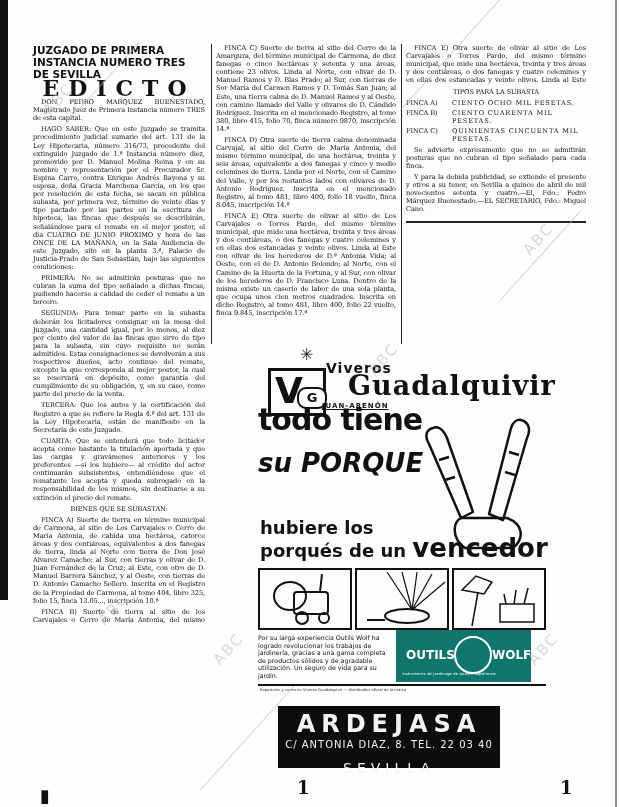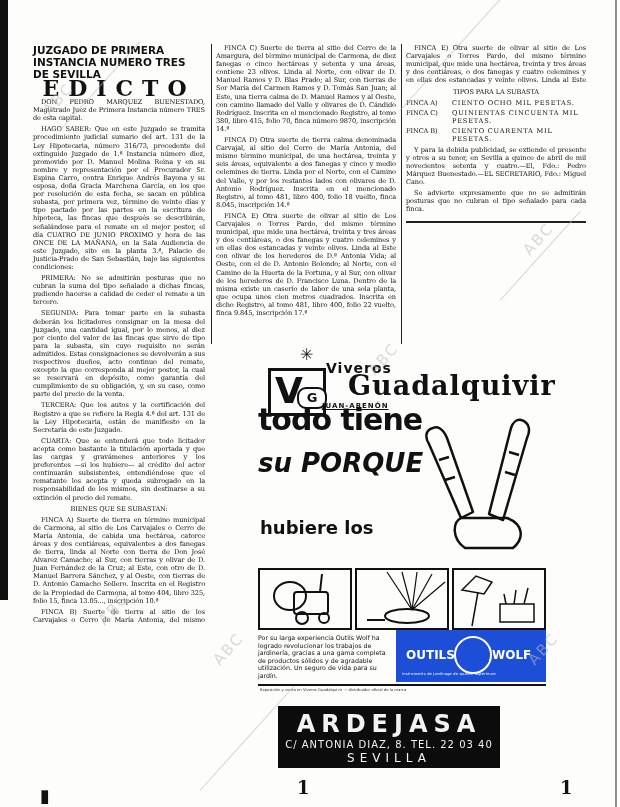--- a/index.html
+++ b/index.html
@@ -31,31 +31,31 @@
   .guad{position:absolute;left:130px;top:30px;font-family:"DejaVu Serif",serif;font-weight:bold;font-size:27px;letter-spacing:1px;}
   .juan{position:absolute;left:104px;top:62px;font-family:"DejaVu Sans",sans-serif;font-weight:bold;font-size:7px;letter-spacing:1px;text-decoration:underline;}
   .todo{position:absolute;left:40px;top:65px;font-family:"DejaVu Sans",sans-serif;font-weight:bold;font-size:30px;line-height:30px;letter-spacing:-1px;}
   .porque{position:absolute;left:40px;top:108px;font-family:"DejaVu Sans",sans-serif;font-weight:bold;font-size:26px;font-style:italic;}
   .hand{position:absolute;left:185px;top:60px;}
   .conozca{position:absolute;left:42px;top:178px;font-family:"DejaVu Sans",sans-serif;font-weight:bold;font-size:18px;line-height:20px;}
   .vencedor{font-size:26px;}
   .pics{position:absolute;left:40px;top:228px;width:288px;height:62px;display:flex;gap:3px;}
   .pic{flex:1;border:2px solid #111;position:relative;overflow:hidden;}
   .bodytext{position:absolute;left:40px;top:294px;width:132px;font-family:"DejaVu Sans",sans-serif;font-size:6.3px;line-height:7.6px;}
-  .wolf{position:absolute;left:178px;top:290px;width:150px;height:52px;background:#1d4ed8;color:#fff;font-family:"DejaVu Sans",sans-serif;}
+  .wolf{position:absolute;left:178px;top:290px;width:135px;height:52px;background:#0f766e;color:#fff;font-family:"DejaVu Sans",sans-serif;}
   .wolf .n1{position:absolute;left:10px;top:18px;font-weight:bold;font-size:12px;}
   .wolf .n2{position:absolute;left:96px;top:18px;font-weight:bold;font-size:12px;}
   .wolf .face{position:absolute;left:58px;top:6px;width:34px;height:34px;border:2px solid #fff;border-radius:50%;}
   .wolf .tag{position:absolute;left:6px;top:42px;font-size:3.6px;letter-spacing:.2px;}
   .wolfline{position:absolute;left:40px;top:344px;width:288px;height:2px;background:#111;}
   .dist{position:absolute;left:42px;top:347px;font-family:"DejaVu Sans",sans-serif;font-size:3.8px;color:#333;}
   .ardejasa{position:absolute;left:278px;top:706px;width:222px;height:62px;background:#0c0c0c;color:#f2f2f2;font-family:"DejaVu Sans",sans-serif;text-align:center;}
   .ardejasa .t{font-size:24px;font-weight:bold;letter-spacing:6px;margin-top:4px;}
   .ardejasa .a{font-size:10px;letter-spacing:1px;margin-top:1px;}
-  .ardejasa .c{font-size:12px;letter-spacing:5px;margin-top:1px;}
+  .ardejasa .c{font-size:14px;letter-spacing:5px;margin-top:10px;}
   .wm{position:absolute;font-family:"DejaVu Sans",sans-serif;font-size:15px;color:#bbb;transform:rotate(-48deg);letter-spacing:2px;opacity:.55;}
   .wline{position:absolute;height:1px;background:#bbb;transform-origin:left;transform:rotate(-48deg);opacity:.6;}
   .mark{position:absolute;font-family:"DejaVu Serif",serif;font-weight:bold;font-size:18px;}
 </style>
 </head>
 <body>
 
 <div class="page">
   <div class="left-bar"></div>
   <div class="right-rule"></div>
@@ -83,29 +83,29 @@
   <div class="vrule" style="left:401px;height:300px;"></div>
 
   <div class="col c3">
     <p style="height:40px;overflow:hidden;">FINCA E) Otra suerte de olivar al sitio de Los Carvajales o Torres Pardo, del mismo término municipal, que mide una hectárea, treinta y tres áreas y dos centiáreas, o dos fanegas y cuatro celemines y en ellas dos estancadas y veinte olivos. Linda al Este con olivar de los herederos de D.ª Antonia Vida; al Oeste, con el de D. Antonio Bolondo; al Norte, con el Camino de la Huerta de la Fortuna, y al Sur, con olivar de los herederos de D. Francisco Luna. Dentro de la misma existe un caserío de labor de una sola planta, que ocupa unos cien metros cuadrados. Inscrita en dicho Registro, al tomo 481, libro 400, folio 22 vuelto, finca 9.845, inscripción 17.ª</p>
     <div class="tipos-title">TIPOS PARA LA SUBASTA</div>
     <div class="tipo">
         <span class="k">FINCA A)</span>
         <span class="v">CIENTO OCHO MIL PESETAS.</span>
       </div>
     <div class="tipo">
+        <span class="k">FINCA B)</span>
+        <span class="v">CIENTO CUARENTA MIL PESETAS.</span>
+      </div>
+    <div class="tipo">
         <span class="k">FINCA C)</span>
         <span class="v">QUINIENTAS CINCUENTA MIL PESETAS.</span>
       </div>
-    <div class="tipo">
-        <span class="k">FINCA B)</span>
-        <span class="v">CIENTO CUARENTA MIL PESETAS.</span>
-      </div>
+    <p>Se advierte expresamente que no se admitirán posturas que no cubran el tipo señalado para cada finca.</p>
     <p>Y para la debida publicidad, se extiende el presente y otros a su tenor, en Sevilla a quince de abril de mil novecientos setenta y cuatro.—El, Fdo.: Pedro Márquez Buenestado.—EL SECRETARIO, Fdo.: Miguel Cano.</p>
-    <p>Se advierte expresamente que no se admitirán posturas que no cubran el tipo señalado para cada finca.</p>
     <div class="sep"></div>
   </div>
 
   <div class="ad">
     <div class="logo-box">
       <span class="logo-v">V</span>
       <span class="logo-g">G</span>
     </div>
     <span class="logo-star">✳</span>
     <div class="viveros">Viveros</div>
@@ -116,20 +116,21 @@
     <svg class="hand" width="150" height="150" viewBox="0 0 150 150">
       <g fill="none" stroke="#111" stroke-width="2.5" stroke-linejoin="round">
         <path d="M30 28 C22 30 22 38 26 44 L58 118 L70 112 L44 38 C40 28 34 26 30 28 Z"></path>
         <path d="M118 20 C126 22 128 30 124 38 L100 120 L86 114 L108 28 C110 22 114 19 118 20 Z"></path>
         <path d="M58 118 C50 122 48 138 62 148 L110 148 C122 138 120 124 104 118 Z"></path>
         <path d="M36 60 L46 57 M42 80 L52 77 M106 52 L116 55 M102 72 L112 75"></path>
       </g>
     </svg>
     <div class="conozca">
       <div>hubiere los</div>
+      <div><span>porqués de un</span> <span class="vencedor">vencedor</span></div>
     </div>
     <div class="pics">
       <div class="pic">
         <svg width="94" height="58" viewBox="0 0 94 58">
             <g fill="none" stroke="#111" stroke-width="2">
               <ellipse cx="30" cy="26" rx="16" ry="14"></ellipse>
               <rect x="34" y="22" width="34" height="22" rx="3"></rect>
               <circle cx="42" cy="48" r="6"></circle>
               <circle cx="64" cy="48" r="5"></circle>
               <path d="M60 22 L62 4"></path>

